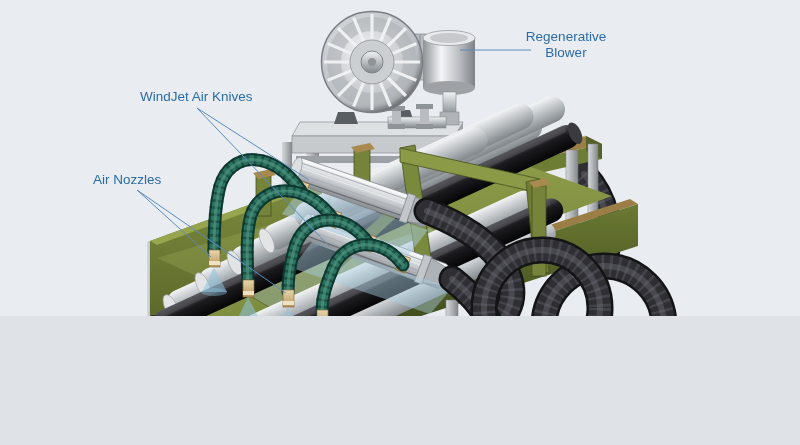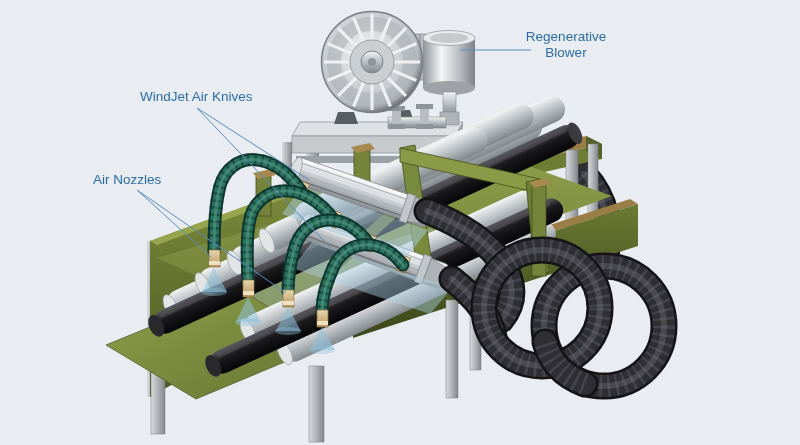--- a/index.html
+++ b/index.html
@@ -1,16 +1,16 @@
 <!DOCTYPE html>
 <html><head>
 <meta charset="utf-8">
 <style>
   html,body{margin:0;padding:0;background:#dfe3e7;}
-  .stage{width:800px;height:445px;position:relative;overflow:hidden;background:#5eead4;
+  .stage{width:800px;height:316px;position:relative;overflow:hidden;background:#5eead4;
          font-family:"Liberation Sans",sans-serif;}
   svg{display:block}
   text.callout{font-family:"Liberation Sans",sans-serif;font-size:13.5px;fill:#2B6CA6;}
   .leader{stroke:#5B8BBE;stroke-width:1;fill:none}
   
   .hA{fill:none;stroke:#141417;stroke-width:27;stroke-linecap:round}
   .hB{fill:none;stroke:#2E2E33;stroke-width:22;stroke-linecap:round}
   .hC{fill:none;stroke:#55555E;stroke-width:22;stroke-dasharray:2.5 5.5;opacity:.55;stroke-linecap:butt}
   .hD{fill:none;stroke:#84848E;stroke-width:6;opacity:.3;stroke-linecap:round}
   

